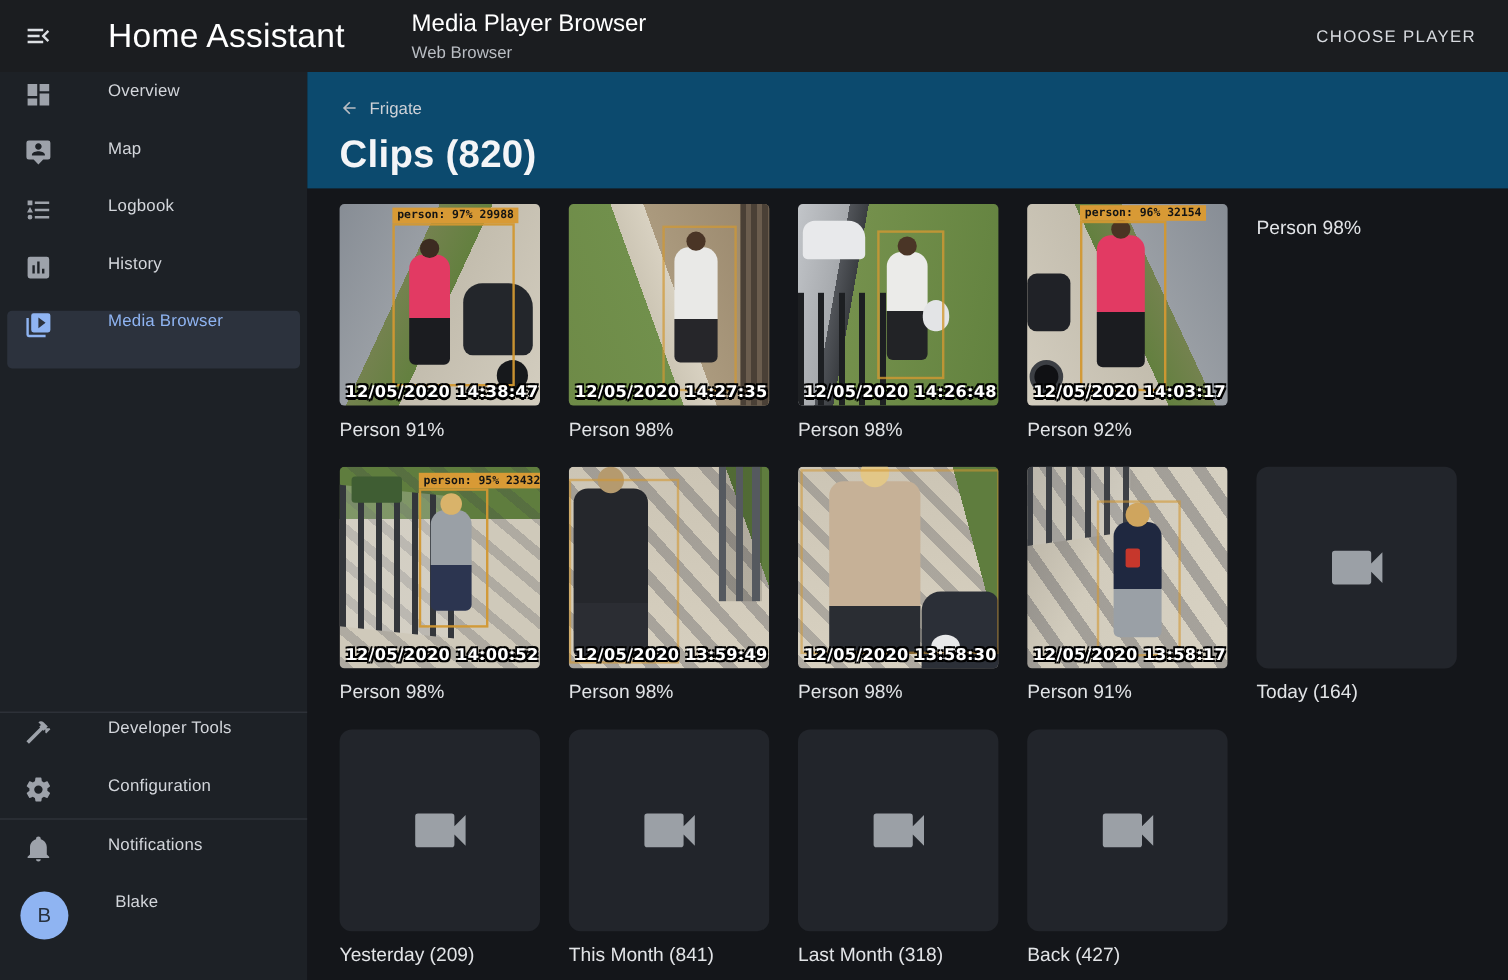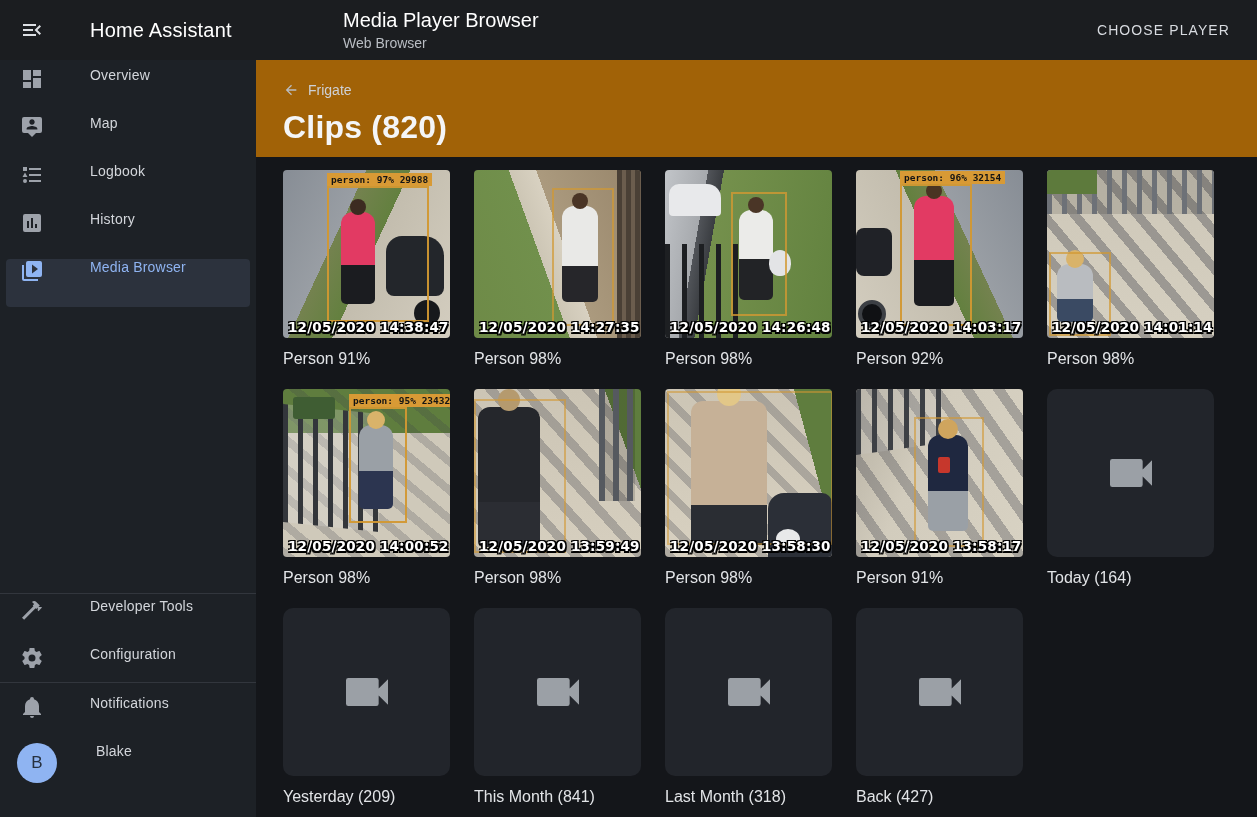--- a/index.html
+++ b/index.html
@@ -5,21 +5,21 @@
   html,body{margin:0;padding:0;}
   body{width:1257px;height:817px;overflow:hidden;background:#14161a;
        font-family:"Liberation Sans",sans-serif;position:relative;color:#e8eaed;}
 
   
   .topbar{position:absolute;left:0;top:0;width:1257px;height:60px;background:#1b1d20;z-index:6;}
   .menu-btn{position:absolute;left:20px;top:18px;width:24px;height:24px;padding:0;border:none;
             background:none;color:#dcdfe3;cursor:pointer;}
   .menu-btn svg{width:24px;height:24px;display:block;}
   .app-title{position:absolute;left:90px;top:0;height:60px;display:flex;align-items:center;
-             font-size:20px;color:#ffffff;letter-spacing:.2px;}
+             font-size:28px;color:#ffffff;letter-spacing:.2px;}
   .page-head{position:absolute;left:343px;top:8px;}
   .page-title{font-size:20px;color:#ffffff;line-height:25px;}
   .page-subtitle{font-size:14px;color:#b9bdc3;line-height:20px;}
   .choose-player{position:absolute;right:21px;top:0;height:60px;border:none;background:none;
                  color:#d8dbe0;font-size:14px;font-weight:500;letter-spacing:1.1px;
                  font-family:inherit;cursor:pointer;}
 
   
   .sidebar{position:absolute;left:0;top:60px;width:256px;height:757px;background:#1d2126;z-index:5;}
   .nav-top{padding-top:7px;}
@@ -35,21 +35,21 @@
   .nav-tools .divider{margin-bottom:4px;}
   .sidebar-bottom{position:absolute;top:622px;left:0;right:0;}
   .sidebar-bottom .divider{margin-bottom:12px;}
   .nav-item.user{padding-left:11px;}
   .avatar{width:40px;height:40px;border-radius:50%;background:#8fb4f2;color:#27313f;
           display:flex;align-items:center;justify-content:center;font-size:17px;font-weight:500;flex:none;}
   .nav-item.user .nav-label{margin-left:39px;}
 
   
   .content{position:absolute;left:256px;top:60px;width:1001px;height:757px;background:#14161a;}
-  .content-header{height:97px;background:#a16207;box-sizing:border-box;padding:22px 0 0 27px;}
+  .content-header{height:97px;background:#0c4a6e;box-sizing:border-box;padding:22px 0 0 27px;}
   .breadcrumb{display:inline-flex;align-items:center;gap:9px;color:#ced1d7;font-size:14px;cursor:pointer;}
   .bc-icon svg{width:16px;height:16px;display:block;color:#b9bdc3;}
   .clips-title{margin:7px 0 0;font-size:32px;font-weight:700;color:#f4f5f7;letter-spacing:.2px;}
 
   .grid{padding:13px 24px 0 27px;display:grid;grid-template-columns:repeat(5,167px);
         column-gap:24px;row-gap:20px;align-content:start;}
   .card{width:167px;cursor:pointer;}
   .thumb{position:relative;width:167px;height:168px;border-radius:4px;overflow:hidden;background:#2a2d31;}
   .caption{margin-top:10px;font-size:16px;color:#e2e4e7;line-height:21px;white-space:nowrap;}
   .folder-thumb{width:167px;height:168px;border-radius:10px;background:#22252b;
@@ -285,29 +285,20 @@
       <div class="extra e2"></div>
       <div class="person"></div>
       <div class="bbox">
         <div class="chip">person: 96% 32154</div>
       </div>
       <div class="ts">12/05/2020 14:03:17</div>
     </div>
     <div class="caption">Person 92%</div>
   </div>
       <div class="card" title="Toddler near concrete steps">
-    <div class="thumb scene-5">
-      <div class="extra e1"></div>
-      <div class="extra e2"></div>
-      <div class="person"></div>
-      <div class="bbox">
-        
-      </div>
-      <div class="ts">12/05/2020 14:01:14</div>
-    </div>
     <div class="caption">Person 98%</div>
   </div>
       <div class="card" title="Toddler standing at metal fence">
     <div class="thumb scene-6">
       <div class="extra e1"></div>
       <div class="extra e2"></div>
       <div class="person"></div>
       <div class="bbox">
         <div class="chip">person: 95% 23432</div>
       </div>

